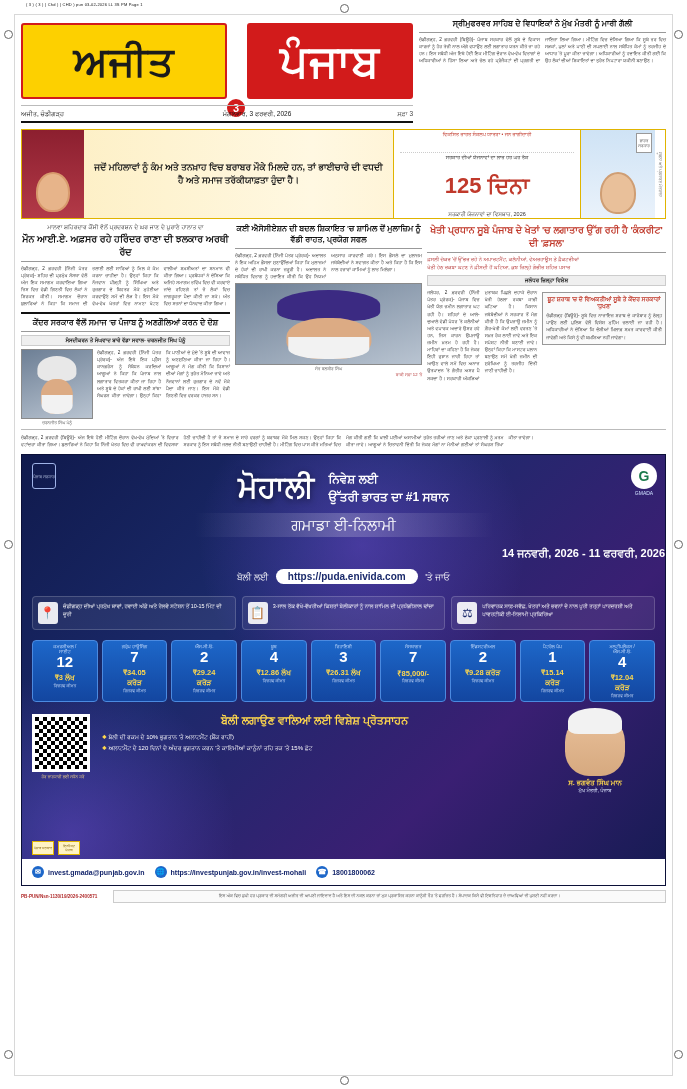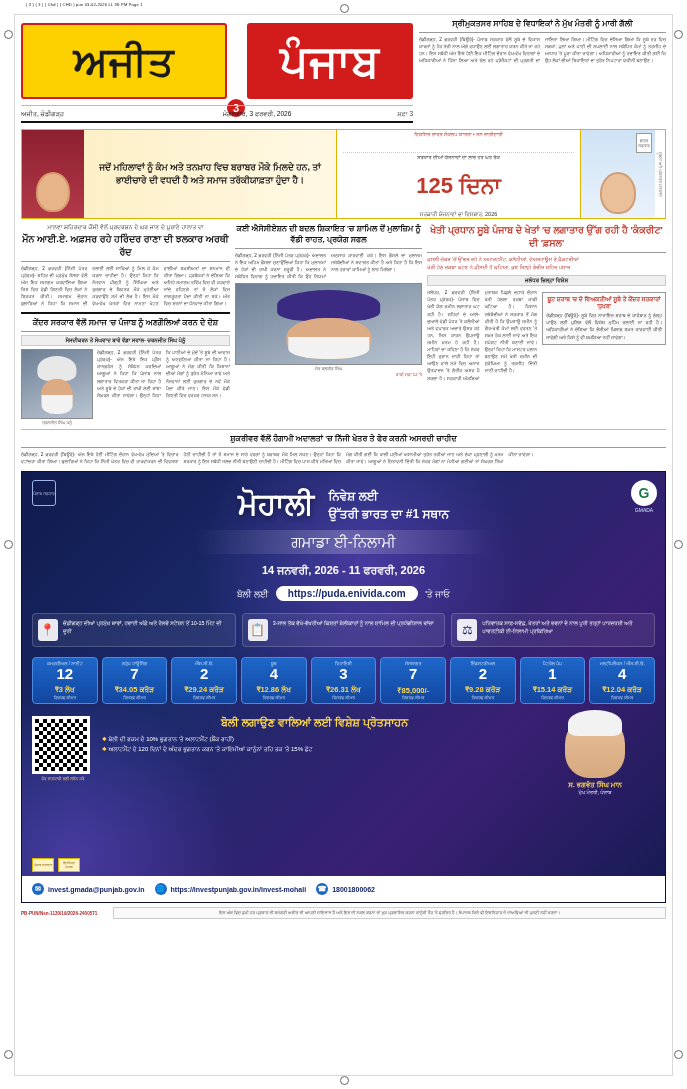--- a/index.html
+++ b/index.html
@@ -76,21 +76,21 @@
   .gov-photo-l .face {
     width:34px; height:40px; border-radius:50% 50% 45% 45%;
     background:#e7b48a; margin-bottom:6px; border:2px solid #d89a6d;
   }
   .gov-quote {
     flex:1; display:flex; align-items:center; padding:4px 8px;
     font-size:9px; font-weight:bold; color:#1a1a1a; line-height:1.5;
     text-align:center;
   }
   .gov-mid {
-    width:245px; background:#fff; border-left:1px solid #e0b400; border-right:1px solid #e0b400;
+    width:188px; background:#fff; border-left:1px solid #e0b400; border-right:1px solid #e0b400;
     padding:4px 6px; display:flex; flex-direction:column; justify-content:center; gap:14px;
   }
   .gov-mid .l1 { font-size:5px; color:#c0392b; text-align:center; }
   .gov-mid .l2 { font-size:5px; color:#333; text-align:center; border-top:1px dotted #ccc; padding-top:1px;}
   .gov-mid .big { font-size:22px; font-weight:bold; color:#c0392b; text-align:center; line-height:1; }
   .gov-mid .l3 { font-size:5.5px; color:#333; text-align:center; }
   .gov-photo-r {
     width:74px; background:linear-gradient(180deg,#cfe3f5,#eaf2fb);
     display:flex; align-items:flex-end; justify-content:center; position:relative;
   }
@@ -176,37 +176,37 @@
   .ad-head .city { font-size:30px; font-weight:bold; color:#ffffff;
     text-shadow:0 2px 6px rgba(0,0,0,0.5); display:inline-block; vertical-align:middle; }
   .ad-head .rt { display:inline-block; vertical-align:middle; margin-left:10px; text-align:left; }
   .ad-head .rt .r1 { font-size:12px; font-weight:bold; }
   .ad-head .rt .r2 { font-size:12px; font-weight:bold; }
   .ad-sub {
     margin:8px auto 0 auto; width:300px; text-align:center;
     background:linear-gradient(90deg,rgba(255,255,255,0),rgba(255,255,255,0.22),rgba(255,255,255,0));
     font-size:15px; font-weight:normal; padding:3px 0; position:relative;
   }
-  .ad-dates { text-align:center; font-size:11px; font-weight:bold; margin-top:10px; position:relative; }
+  .ad-dates { text-align:right; font-size:11px; font-weight:bold; margin-top:10px; position:relative; }
   .ad-url { text-align:center; margin-top:9px; position:relative; font-size:9px; }
   .ad-url .pill {
     display:inline-block; background:#ffffff; color:#1a2a6b; font-weight:bold;
     border-radius:10px; padding:2px 12px; margin:0 5px; font-size:10px;
   }
   .ad-feats { display:flex; gap:6px; margin:12px 10px 0 10px; position:relative; }
   .ad-feat { flex:1; display:flex; gap:5px; align-items:flex-start;
     background:rgba(255,255,255,0.07); border:1px solid rgba(255,255,255,0.18);
     border-radius:4px; padding:5px; }
   .ad-feat .ic { width:20px; height:22px; background:rgba(255,255,255,0.9);
     border-radius:3px; color:#1b2a6b; font-size:12px; display:flex;
     align-items:center; justify-content:center; flex:0 0 20px; }
   .ad-feat .tx { font-size:5.4px; line-height:1.5; }
   .ad-cards { display:flex; gap:4px; margin:10px 10px 0 10px; position:relative; }
   .ad-card { flex:1; background:linear-gradient(180deg,#1d67c9,#1346a0);
-    border:1px solid #4b8ae0; border-radius:4px; padding:3px 6px; text-align:center; }
+    border:1px solid #4b8ae0; border-radius:4px; padding:3px 14px; text-align:center; }
   .ad-card .t { font-size:4.6px; color:#cfe3ff; }
   .ad-card .n { font-size:15px; font-weight:bold; color:#fff; line-height:1.1; }
   .ad-card .p { font-size:7.5px; font-weight:bold; color:#ffd84d; margin-top:2px; }
   .ad-card .s { font-size:4.2px; color:#d7e6ff; }
   .ad-promo { margin:12px 10px 0 10px; position:relative; display:flex; gap:8px; align-items:flex-start; }
   .qr { width:62px; }
   .qr .code { width:58px; height:58px; background:#fff; padding:3px; }
   .qr .code .grid { width:100%; height:100%;
     background:
       repeating-linear-gradient(0deg,#000 0 4px,#fff 4px 8px),
@@ -273,21 +273,21 @@
           </div>
           <div class="mast-badge">3</div>
           <div class="mast-meta">
             <span class="edition">ਅਜੀਤ, ਚੰਡੀਗੜ੍ਹ</span>
             <span class="date">ਮੰਗਲਵਾਰ, 3 ਫਰਵਰੀ, 2026</span>
             <span class="tag">ਸਫ਼ਾ 3</span>
           </div>
         </div>
       </div>
       <div style="flex:1;">
-        <div class="hl hl-md">ਸ੍ਰੀਮੁਕਤਸਰ ਸਾਹਿਬ ਦੇ ਵਿਧਾਇਕਾਂ ਨੇ ਮੁੱਖ ਮੰਤਰੀ ਨੂੰ ਮਾਰੀ ਗੱਲੀ</div>
+        <div class="hl hl-md">ਸ੍ਰੀਮੁਫਰਵਰ ਸਾਹਿਬ ਦੇ ਵਿਧਾਇਕਾਂ ਨੇ ਮੁੱਖ ਮੰਤਰੀ ਨੂੰ ਮਾਰੀ ਗੱਲੀ</div>
         <div class="body-text c2">ਚੰਡੀਗੜ੍ਹ, 2 ਫ਼ਰਵਰੀ (ਬਿਊਰੋ)- ਪੰਜਾਬ ਸਰਕਾਰ ਵੱਲੋਂ ਸੂਬੇ ਦੇ ਵਿਕਾਸ ਕਾਰਜਾਂ ਨੂੰ ਹੋਰ ਤੇਜ਼ੀ ਨਾਲ ਅੱਗੇ ਵਧਾਉਣ ਲਈ ਲਗਾਤਾਰ ਯਤਨ ਕੀਤੇ ਜਾ ਰਹੇ ਹਨ। ਇਸ ਸਬੰਧੀ ਅੱਜ ਇਥੇ ਹੋਈ ਇਕ ਮੀਟਿੰਗ ਦੌਰਾਨ ਵੱਖ-ਵੱਖ ਵਿਭਾਗਾਂ ਦੇ ਅਧਿਕਾਰੀਆਂ ਨੇ ਹਿੱਸਾ ਲਿਆ ਅਤੇ ਚੱਲ ਰਹੇ ਪ੍ਰੋਜੈਕਟਾਂ ਦੀ ਪ੍ਰਗਤੀ ਦਾ ਜਾਇਜ਼ਾ ਲਿਆ ਗਿਆ। ਮੀਟਿੰਗ ਵਿਚ ਦੱਸਿਆ ਗਿਆ ਕਿ ਸੂਬੇ ਭਰ ਵਿਚ ਸੜਕਾਂ, ਪੁਲਾਂ ਅਤੇ ਪਾਣੀ ਦੀ ਸਪਲਾਈ ਨਾਲ ਸਬੰਧਿਤ ਕੰਮਾਂ ਨੂੰ ਤਰਜੀਹ ਦੇ ਆਧਾਰ 'ਤੇ ਪੂਰਾ ਕੀਤਾ ਜਾਵੇਗਾ। ਅਧਿਕਾਰੀਆਂ ਨੂੰ ਹਦਾਇਤ ਕੀਤੀ ਗਈ ਕਿ ਉਹ ਲੋਕਾਂ ਦੀਆਂ ਸ਼ਿਕਾਇਤਾਂ ਦਾ ਤੁਰੰਤ ਨਿਪਟਾਰਾ ਯਕੀਨੀ ਬਣਾਉਣ।</div>
       </div>
     </div>
 
     <div class="gov-banner">
       <div class="gov-photo-l">
           <div class="face"></div>
         </div>
       <div class="gov-quote">ਜਦੋਂ ਮਹਿਲਾਵਾਂ ਨੂੰ ਕੰਮ ਅਤੇ ਤਨਖ਼ਾਹ ਵਿਚ ਬਰਾਬਰ ਮੌਕੇ ਮਿਲਦੇ ਹਨ, ਤਾਂ ਭਾਈਚਾਰੇ ਦੀ ਵਧਦੀ ਹੈ ਅਤੇ ਸਮਾਜ ਤਰੱਕੀਯਾਫ਼ਤਾ ਹੁੰਦਾ ਹੈ।</div>
       <div class="gov-mid">
@@ -355,21 +355,20 @@
               <div class="bt">ਬੂਟ ਸ਼ਰਾਬ 'ਚ ਦੋ ਵਿਅਕਤੀਆਂ ਸੂਬੇ ਤੇ ਕੇਂਦਰ ਸਰਕਾਰਾਂ 'ਧੁਖਣ'</div>
               <div class="body-text">ਚੰਡੀਗੜ੍ਹ (ਬਿਊਰੋ)- ਸੂਬੇ ਵਿਚ ਨਾਜਾਇਜ਼ ਸ਼ਰਾਬ ਦੇ ਕਾਰੋਬਾਰ ਨੂੰ ਠੱਲ੍ਹ ਪਾਉਣ ਲਈ ਪੁਲਿਸ ਵੱਲੋਂ ਵਿਸ਼ੇਸ਼ ਮੁਹਿੰਮ ਚਲਾਈ ਜਾ ਰਹੀ ਹੈ। ਅਧਿਕਾਰੀਆਂ ਨੇ ਦੱਸਿਆ ਕਿ ਦੋਸ਼ੀਆਂ ਖ਼ਿਲਾਫ਼ ਸਖ਼ਤ ਕਾਰਵਾਈ ਕੀਤੀ ਜਾਵੇਗੀ ਅਤੇ ਕਿਸੇ ਨੂੰ ਵੀ ਬਖ਼ਸ਼ਿਆ ਨਹੀਂ ਜਾਵੇਗਾ।</div>
             </div>
           </div>
         </div>
       </div>
     </div>
 
     <div style="margin:4px 6px 0 6px;">
       <div class="thinrule"></div>
-      <div class="hl hl-md">ਸ਼ੁਕਰੀਵਰ ਵੱਲੋਂ ਹੰਗਾਮੀ ਅਦਾਲਤਾਂ 'ਚ ਨਿੱਜੀ ਖੇਤਰ ਤੇ ਫੇਰ ਕਰਨੀ ਅਸਰਦੀ ਚਾਹੀਦ</div>
       <div class="body-text c4">ਚੰਡੀਗੜ੍ਹ, 2 ਫ਼ਰਵਰੀ (ਬਿਊਰੋ)- ਅੱਜ ਇਥੇ ਹੋਈ ਮੀਟਿੰਗ ਦੌਰਾਨ ਵੱਖ-ਵੱਖ ਮੁੱਦਿਆਂ 'ਤੇ ਵਿਚਾਰ ਵਟਾਂਦਰਾ ਕੀਤਾ ਗਿਆ। ਬੁਲਾਰਿਆਂ ਨੇ ਕਿਹਾ ਕਿ ਨਿੱਜੀ ਖੇਤਰ ਵਿਚ ਵੀ ਰਾਖਵਾਂਕਰਨ ਦੀ ਵਿਵਸਥਾ ਹੋਣੀ ਚਾਹੀਦੀ ਹੈ ਤਾਂ ਜੋ ਸਮਾਜ ਦੇ ਸਾਰੇ ਵਰਗਾਂ ਨੂੰ ਬਰਾਬਰ ਮੌਕੇ ਮਿਲ ਸਕਣ। ਉਨ੍ਹਾਂ ਕਿਹਾ ਕਿ ਸਰਕਾਰ ਨੂੰ ਇਸ ਸਬੰਧੀ ਜਲਦ ਨੀਤੀ ਬਣਾਉਣੀ ਚਾਹੀਦੀ ਹੈ। ਮੀਟਿੰਗ ਵਿਚ ਪਾਸ ਕੀਤੇ ਮਤਿਆਂ ਵਿਚ ਮੰਗ ਕੀਤੀ ਗਈ ਕਿ ਖਾਲੀ ਪਈਆਂ ਅਸਾਮੀਆਂ ਤੁਰੰਤ ਭਰੀਆਂ ਜਾਣ ਅਤੇ ਠੇਕਾ ਪ੍ਰਣਾਲੀ ਨੂੰ ਖ਼ਤਮ ਕੀਤਾ ਜਾਵੇ। ਆਗੂਆਂ ਨੇ ਚਿਤਾਵਨੀ ਦਿੱਤੀ ਕਿ ਜੇਕਰ ਮੰਗਾਂ ਨਾ ਮੰਨੀਆਂ ਗਈਆਂ ਤਾਂ ਸੰਘਰਸ਼ ਤਿੱਖਾ ਕੀਤਾ ਜਾਵੇਗਾ।</div>
     </div>
 
     <div class="ad">
       <div class="glow g1"></div>
       <div class="glow g2"></div>
 
       <div class="ad-emblem">ਪੰਜਾਬ ਸਰਕਾਰ</div>
       <div class="ad-logo">
         <div class="circ">G</div>

